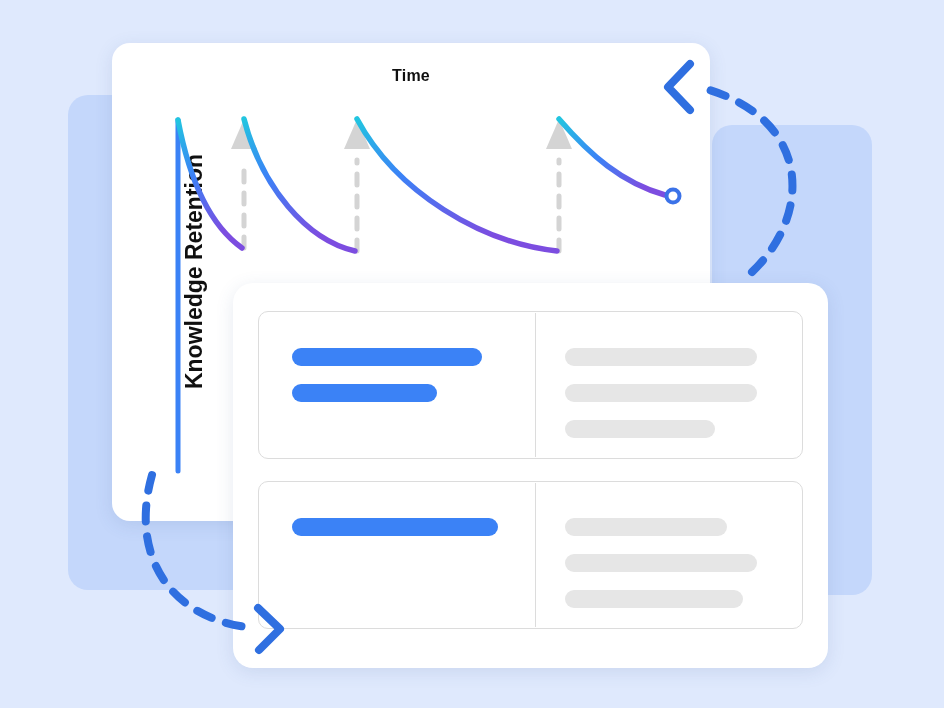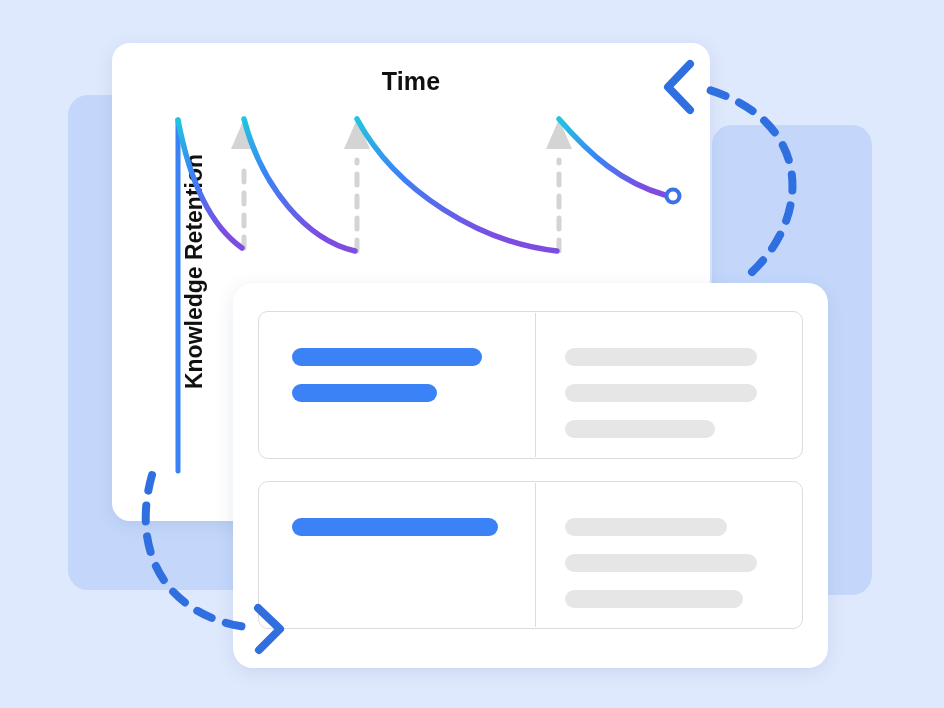--- a/index.html
+++ b/index.html
@@ -63,21 +63,21 @@
     border-radius: 20px;
   }
 
   
   #chart-title {
     position: absolute;
     left: 0;
     top: 24px;
     width: 598px;
     text-align: center;
-    font-size: 25px;
+    font-size: 16px;
     font-weight: bold;
     color: #101010;
     letter-spacing: 0.2px;
   }
   #y-axis-label {
     position: absolute;
     left: -48px;
     top: 215px;
     width: 260px;
     text-align: center;

